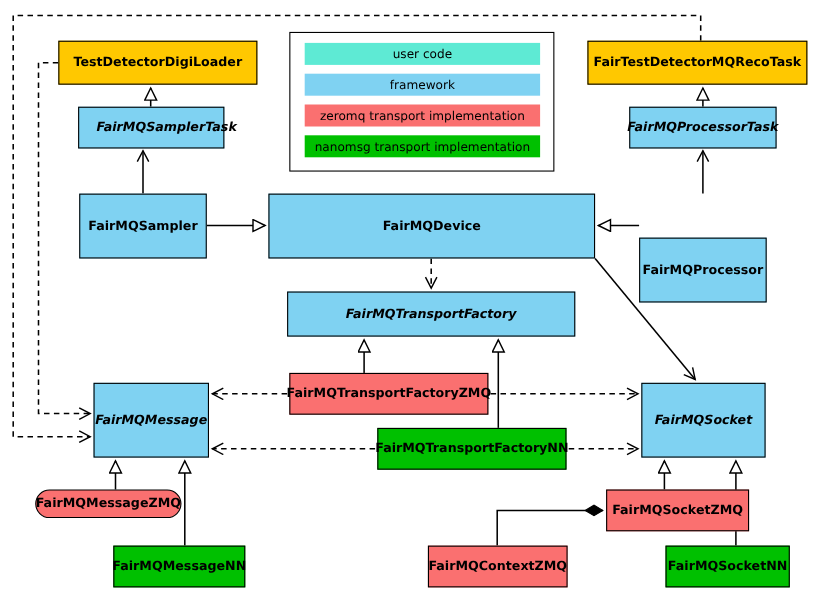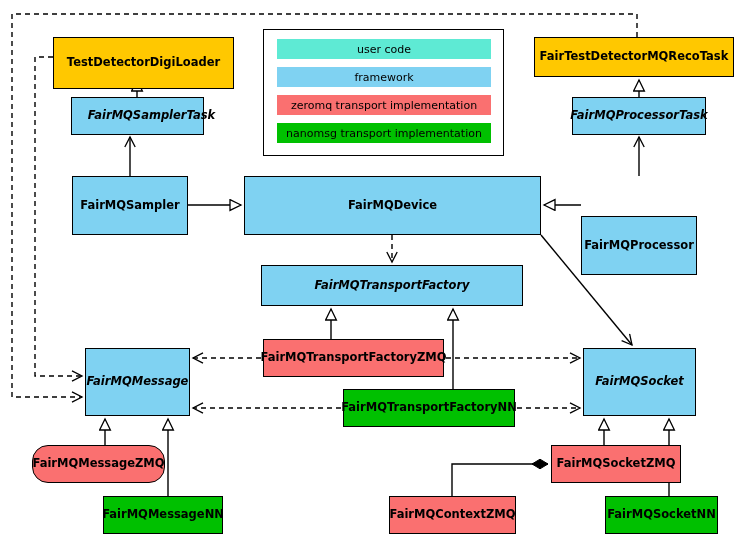--- a/index.html
+++ b/index.html
@@ -76,21 +76,21 @@
       <line x1="168" y1="496" x2="168" y2="419" marker-end="url(#hollowtri)"></line>
 
       <line x1="604" y1="445" x2="604" y2="419" marker-end="url(#hollowtri)"></line>
 
       <line x1="669" y1="496" x2="669" y2="419" marker-end="url(#hollowtri)"></line>
 
       <path d="M452,496 L452,464 L548,464" marker-end="url(#filleddiamond)"></path>
     </g>
   </svg>
 
-  <div class="node user" style="left:53px;top:37px;width:181px;height:52px;">
+  <div class="node user" style="left:53px;top:37px;width:181px;height:40px;">
     <span>TestDetectorDigiLoader</span>
   </div>
 
   <div class="node user" style="left:534px;top:37px;width:200px;height:40px;align-items:center;">
     <span>FairTestDetectorMQRecoTask</span>
   </div>
 
   <div class="node fw italic" style="left:71px;top:97px;width:133px;height:38px;padding-left:28px;">
     <span>FairMQSamplerTask</span>
   </div>
@@ -124,21 +124,21 @@
   </div>
 
   <div class="node fw italic" style="left:85px;top:348px;width:105px;height:68px;">
     <span>FairMQMessage</span>
   </div>
 
   <div class="node fw italic" style="left:583px;top:348px;width:113px;height:68px;">
     <span>FairMQSocket</span>
   </div>
 
-  <div class="node zmq" style="left:32px;top:445px;width:133px;height:38px;border-radius:16px;">
+  <div class="node zmq" style="left:32px;top:445px;width:133px;height:26px;border-radius:16px;">
     <span>FairMQMessageZMQ</span>
   </div>
 
   <div class="node nn" style="left:103px;top:496px;width:120px;height:38px;">
     <span>FairMQMessageNN</span>
   </div>
 
   <div class="node zmq" style="left:551px;top:445px;width:130px;height:38px;">
     <span>FairMQSocketZMQ</span>
   </div>

